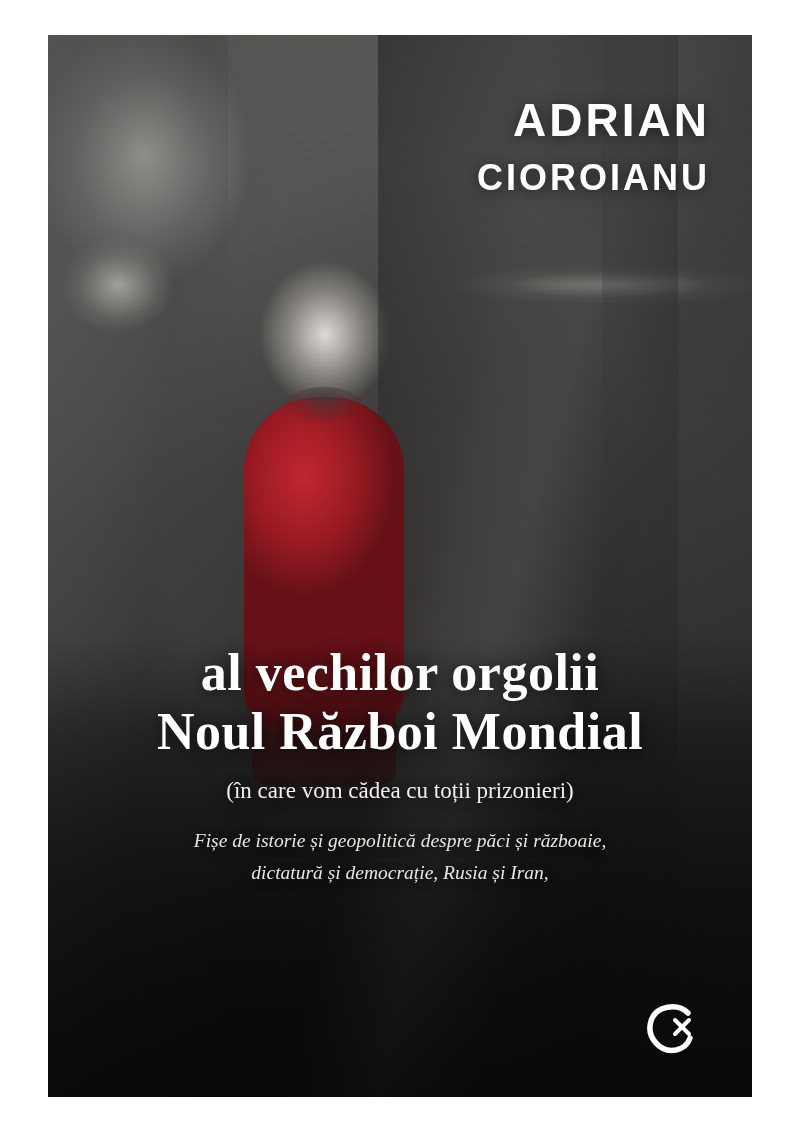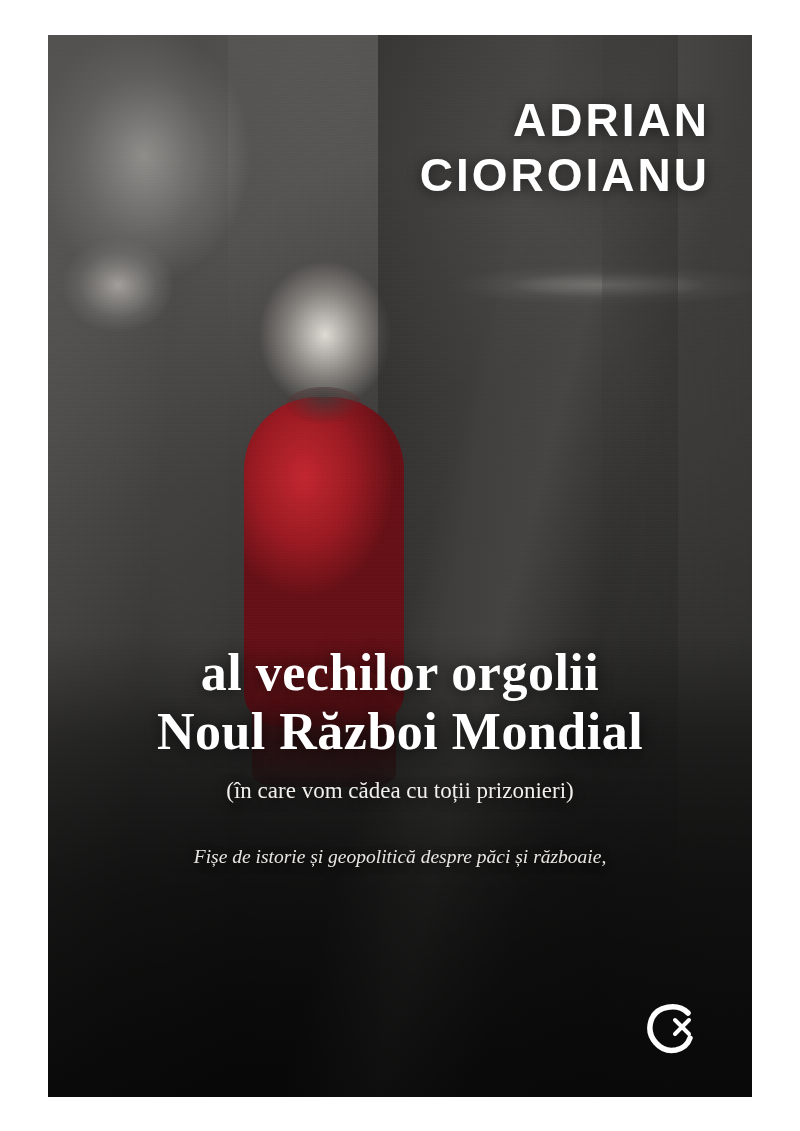--- a/index.html
+++ b/index.html
@@ -136,21 +136,21 @@
     top: 62px;
     text-align: right;
     color: #ffffff;
     font-family: "Liberation Sans", sans-serif;
     font-weight: 700;
     letter-spacing: 3px;
     line-height: 1.02;
     text-shadow: 0 2px 14px rgba(0,0,0,0.6);
   }
   .author .line1 { font-size: 46px; display: block; }
-  .author .line2 { font-size: 46px; display: block; margin-top: 8px; }
+  .author .line2 { font-size: 36px; display: block; margin-top: 16px; }
 
   .title-block {
     position: absolute;
     left: 0;
     right: 0;
     top: 608px;
     text-align: center;
     color: #ffffff;
     padding: 0 34px;
     box-sizing: border-box;
@@ -165,21 +165,21 @@
   }
   .subtitle {
     margin-top: 14px;
     font-family: "Liberation Serif", serif;
     font-size: 23px;
     line-height: 1.3;
     color: #f2efec;
     text-shadow: 0 2px 12px rgba(0,0,0,0.7);
   }
   .blurb {
-    margin-top: 36px;
+    margin-top: 20px;
     font-family: "Liberation Serif", serif;
     font-style: italic;
     font-size: 19.5px;
     line-height: 1.62;
     color: #e9e6e2;
     text-shadow: 0 2px 10px rgba(0,0,0,0.7);
   }
   .blurb div { white-space: nowrap; }
 
   
@@ -214,20 +214,21 @@
       <span class="line1">ADRIAN</span>
       <span class="line2">CIOROIANU</span>
     </div>
 
     <div class="title-block">
       <div class="title-line">al vechilor orgolii</div>
       <div class="title-line">Noul Război Mondial</div>
       <div class="subtitle">(în care vom cădea cu toții prizonieri)</div>
       <div class="blurb">
         <div>Fișe de istorie și geopolitică despre păci și războaie,</div>
+        <div>dictatură și democrație, Rusia și Iran,</div>
       </div>
     </div>
 
     <div class="publisher-logo">
       <svg width="58" height="58" viewBox="0 0 58 58" aria-hidden="true">
         <path d="M46 14 C36 4, 14 6, 9 22 C4 38, 18 54, 34 51 C41 49.5, 46 45, 48 39" fill="none" stroke="#ffffff" stroke-width="5.5" stroke-linecap="round"></path>
         <path d="M33 21 L47 35 M47 21 L33 35" fill="none" stroke="#ffffff" stroke-width="4" stroke-linecap="round"></path>
       </svg>
     </div>
   </div>

